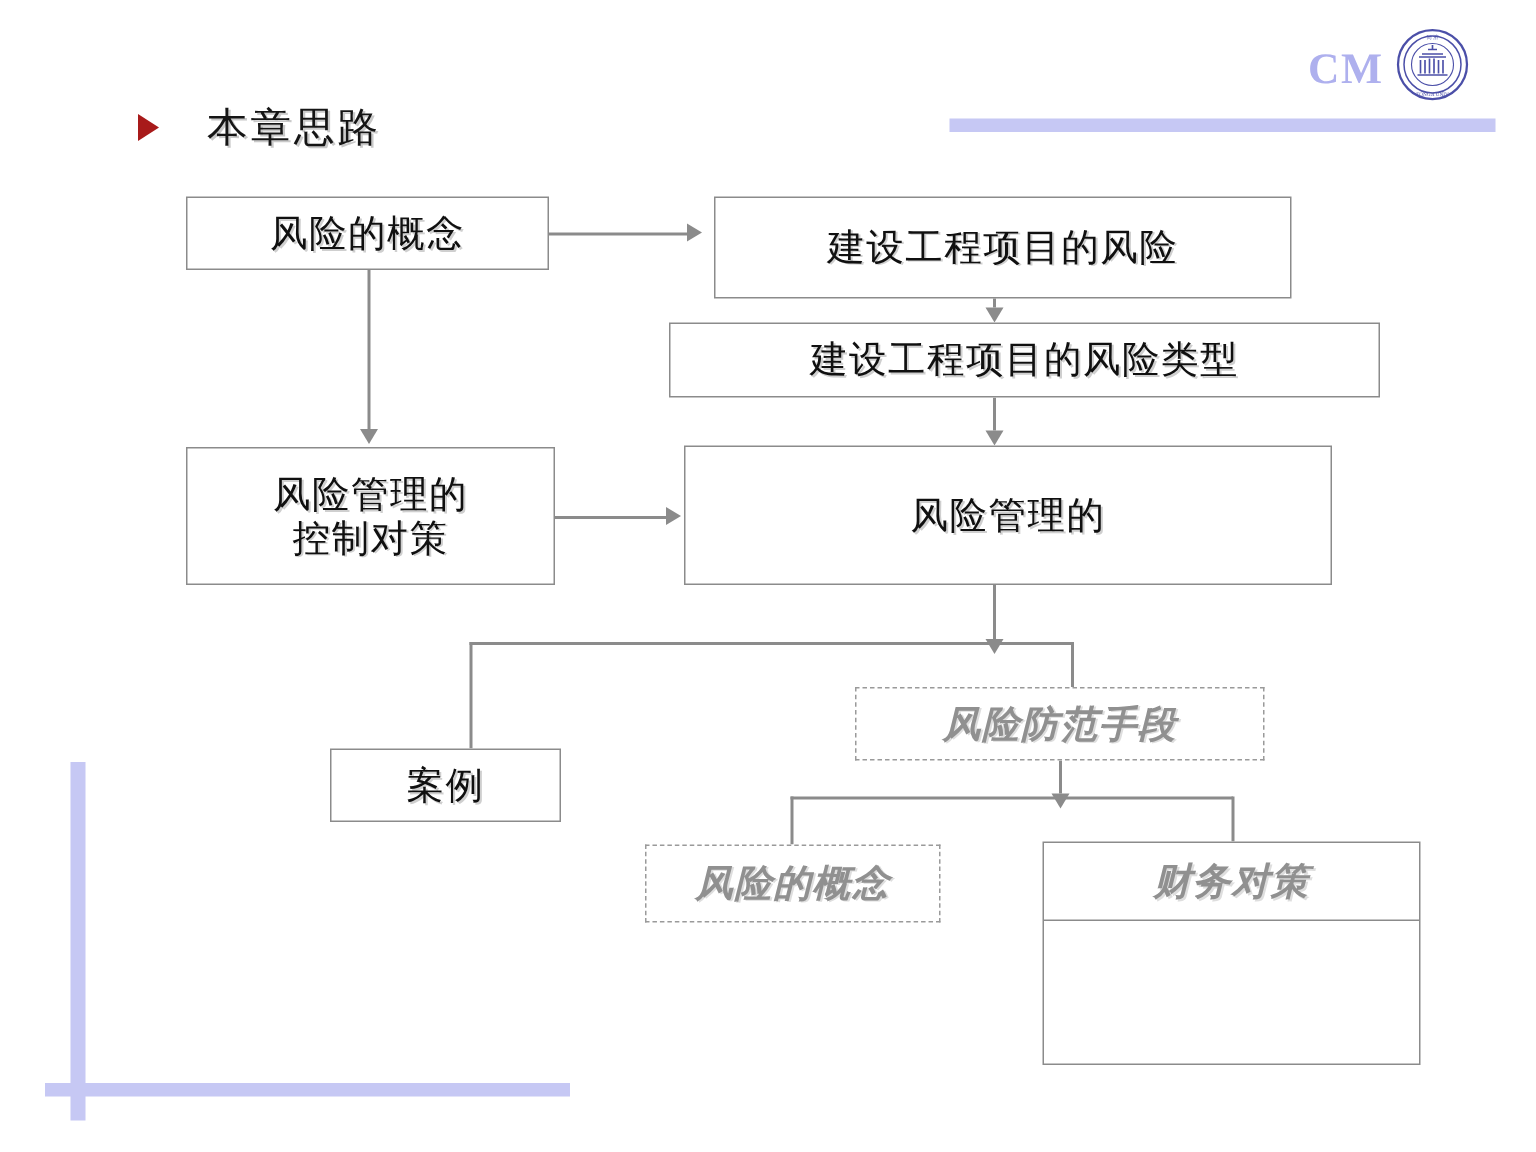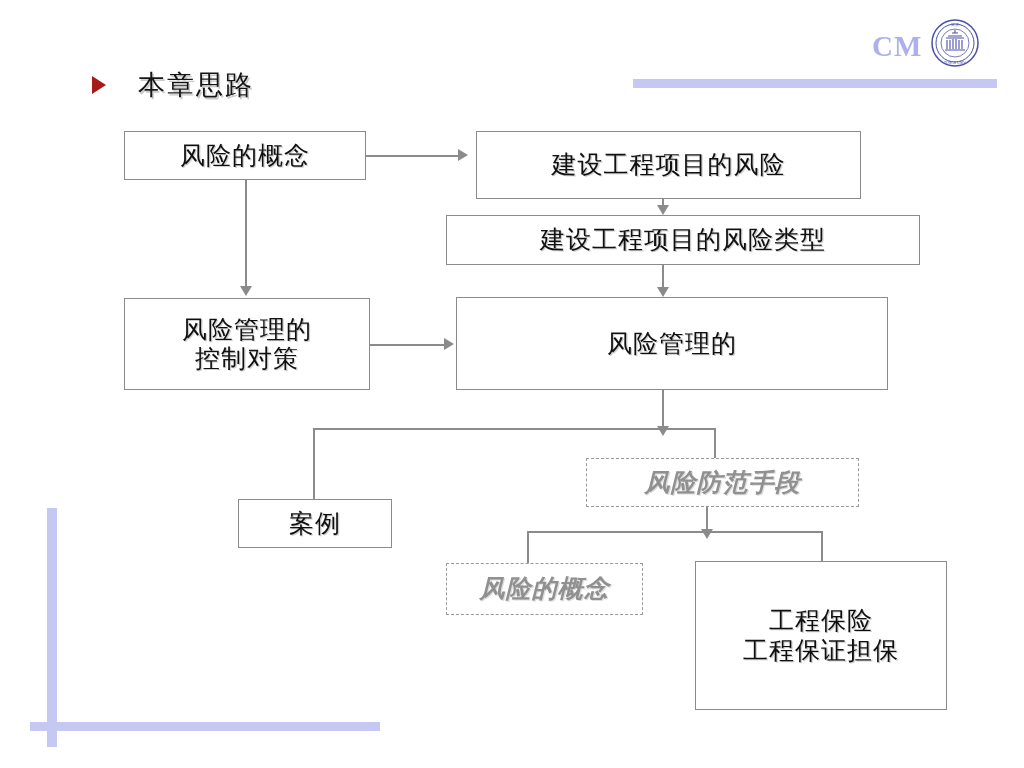--- a/index.html
+++ b/index.html
@@ -91,21 +91,20 @@
     white-space: nowrap;
     text-shadow: 1.3px 1.3px 0 #cfcfcf;
   }
   .node.solid  { border: 1.6px solid #8b8b8b; }
   .node.dashed {
     border: 1.6px dashed #9a9a9a;
     color: #909090;
     font-style: italic;
     font-weight: bold;
     text-shadow: 1.3px 1.3px 0 #dedede;
-    margin-left: 16px;
   }
 
   .node .ln { display: block; }
 
   
   .node.split { justify-content: flex-start; padding: 0; }
   .split-head {
     width: 100%;
     height: 52px;
     box-sizing: border-box;
@@ -241,31 +240,28 @@
   </div>
 
   <div class="node solid" style="left:456px; top:297px; width:432px; height:93px;">
     <span class="ln">风险管理的</span>
   </div>
 
   <div class="node dashed" style="left:570px; top:458px; width:273px; height:49px;">
     <span class="ln">风险防范手段</span>
   </div>
 
-  <div class="node solid" style="left:238px; top:499px; width:154px; height:49px;">
+  <div class="node solid" style="left:220px; top:499px; width:154px; height:49px;">
     <span class="ln">案例</span>
   </div>
 
   <div class="node dashed" style="left:430px; top:563px; width:197px; height:52px;">
     <span class="ln">风险的概念</span>
   </div>
 
   <div class="node solid split" style="left:695px; top:561px; width:252px; height:149px;">
-    <div class="split-body">
-      <span class="ln">工程保险</span>
-      <span class="ln">工程保证担保</span>
-    </div>
+    <div class="split-head">财务对策</div>
   </div>
 
   <div class="decor-v"></div>
   <div class="decor-h"></div>
 
 </div>
 
 </body></html>

